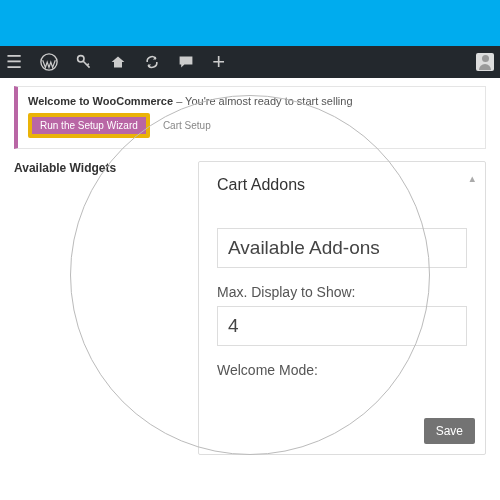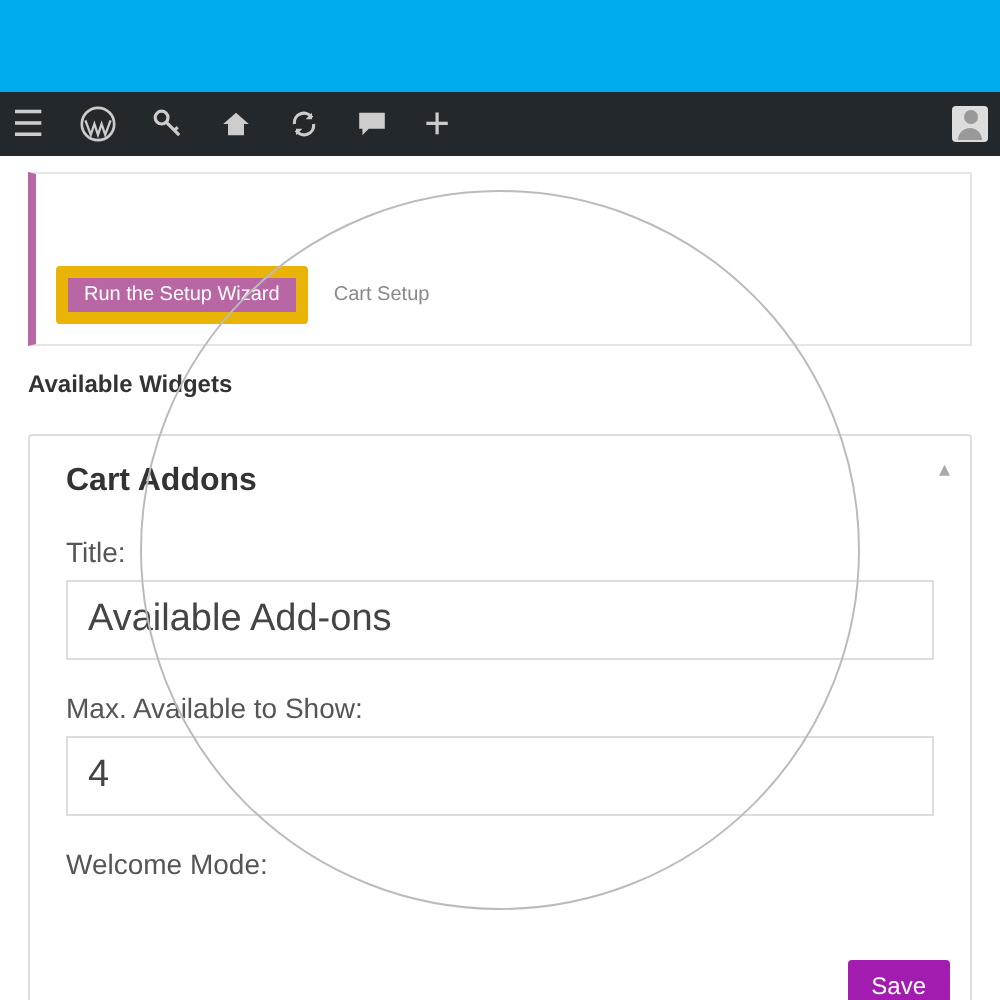--- a/index.html
+++ b/index.html
@@ -12,37 +12,37 @@
 .admin-icon { color: #ccc; font-size: 18px; display: flex; align-items: center; cursor: pointer; }
 .avatar { width: 18px; height: 18px; background: #ddd; border-radius: 2px; position: relative; }
 .avatar:before { content: ""; position: absolute; width: 7px; height: 7px; background: #999; border-radius: 50%; top: 2px; left: 5.5px; }
 .avatar:after { content: ""; position: absolute; width: 12px; height: 6px; background: #999; border-radius: 6px 6px 0 0; bottom: 1px; left: 3px; }
 
 .content { padding: 0 14px 14px 14px; position: relative; }
 
 .welcome-banner { background: #fff; border: 1px solid #e5e5e5; border-left: 4px solid #b966a5; padding: 8px 10px 10px 10px; margin-top: 8px; font-size: 11px; color: #555; }
 .welcome-text { margin-bottom: 6px; }
 .welcome-text b { color: #333; }
-.setup-btn { background: #b966a5; color: #fff; border: 6px solid #eab308; padding: 3px 8px; font-size: 10px; border-radius: 2px; cursor: pointer; margin-top: 38px; }
+.setup-btn { background: #b966a5; color: #fff; border: 4px solid #eab308; padding: 3px 8px; font-size: 10px; border-radius: 2px; cursor: pointer; }
 .skip-link { color: #888; font-size: 10px; margin-left: 10px; cursor: pointer; }
 
-.columns { display: flex; gap: 14px; margin-top: 12px; flex-direction: column; }
+.columns { display: flex; gap: 14px; margin-top: 12px; }
 .left-col { width: 170px; font-size: 11px; color: #555; }
 .left-title { font-size: 12px; font-weight: 600; color: #333; margin-bottom: 4px; }
 .right-col { flex: 1; }
 
 .widget-panel { background: #fff; border: 1px solid #ddd; border-radius: 2px; padding: 14px 18px 60px 18px; position: relative; }
-.panel-title { font-size: 16px; font-weight: 700; color: #333; margin-bottom: 18px; }
+.panel-title { font-size: 16px; font-weight: 400; color: #333; margin-bottom: 34px; }
 .panel-toggle { position: absolute; right: 10px; top: 10px; color: #aaa; font-size: 11px; }
 
 .field { margin-bottom: 16px; }
 .field label { display: block; font-size: 14px; color: #555; margin-bottom: 6px; }
 .field input { width: 100%; border: 1px solid #ddd; padding: 8px 10px; font-size: 19px; color: #444; background: #fff; }
 
-.save-btn { position: absolute; right: 10px; bottom: 10px; background: #a21caf; color: #fff; border: none; padding: 6px 12px; font-size: 12px; border-radius: 2px; cursor: pointer; }
+.save-btn { position: absolute; right: 10px; bottom: 10px; background: #737373; color: #fff; border: none; padding: 6px 12px; font-size: 12px; border-radius: 2px; cursor: pointer; }
 
 
 .lens-border { position: absolute; width: 360px; height: 360px; border: 1px solid #bbb; border-radius: 50%; top: 95px; left: 70px; pointer-events: none; }
 </style>
 </head>
 <body>
 
 <div class="top-bar"></div>
 
 <div class="admin-bar">
@@ -80,41 +80,43 @@
     <span class="admin-icon" style="font-size:22px">+</span>
   </div>
   <div class="admin-right">
     <div class="avatar"></div>
   </div>
 </div>
 
 <div class="content">
 
   <div class="welcome-banner">
+    <div class="welcome-text">
+      <b>Welcome to WooCommerce</b><span> – You're almost ready to start selling</span>
+    </div>
     <button class="setup-btn">Run the Setup Wizard</button>
     <span class="skip-link">Cart Setup</span>
   </div>
 
   <div class="columns">
     <div class="left-col">
       <div class="left-title">Available Widgets</div>
     </div>
 
     <div class="right-col">
       <div class="widget-panel">
         <span class="panel-toggle">▴</span>
         <div class="panel-title">Cart Addons</div>
 
         <div class="field">
-          <label>Title:</label>
           <input type="text" value="Available Add-ons" style="">
         </div>
 
         <div class="field">
-          <label>Max. Available to Show:</label>
+          <label>Max. Display to Show:</label>
           <input type="text" value="4" style="">
         </div>
 
         <div class="field">
           <label>Welcome Mode:</label>
         </div>
 
         <button class="save-btn">Save</button>
       </div>
     </div>

